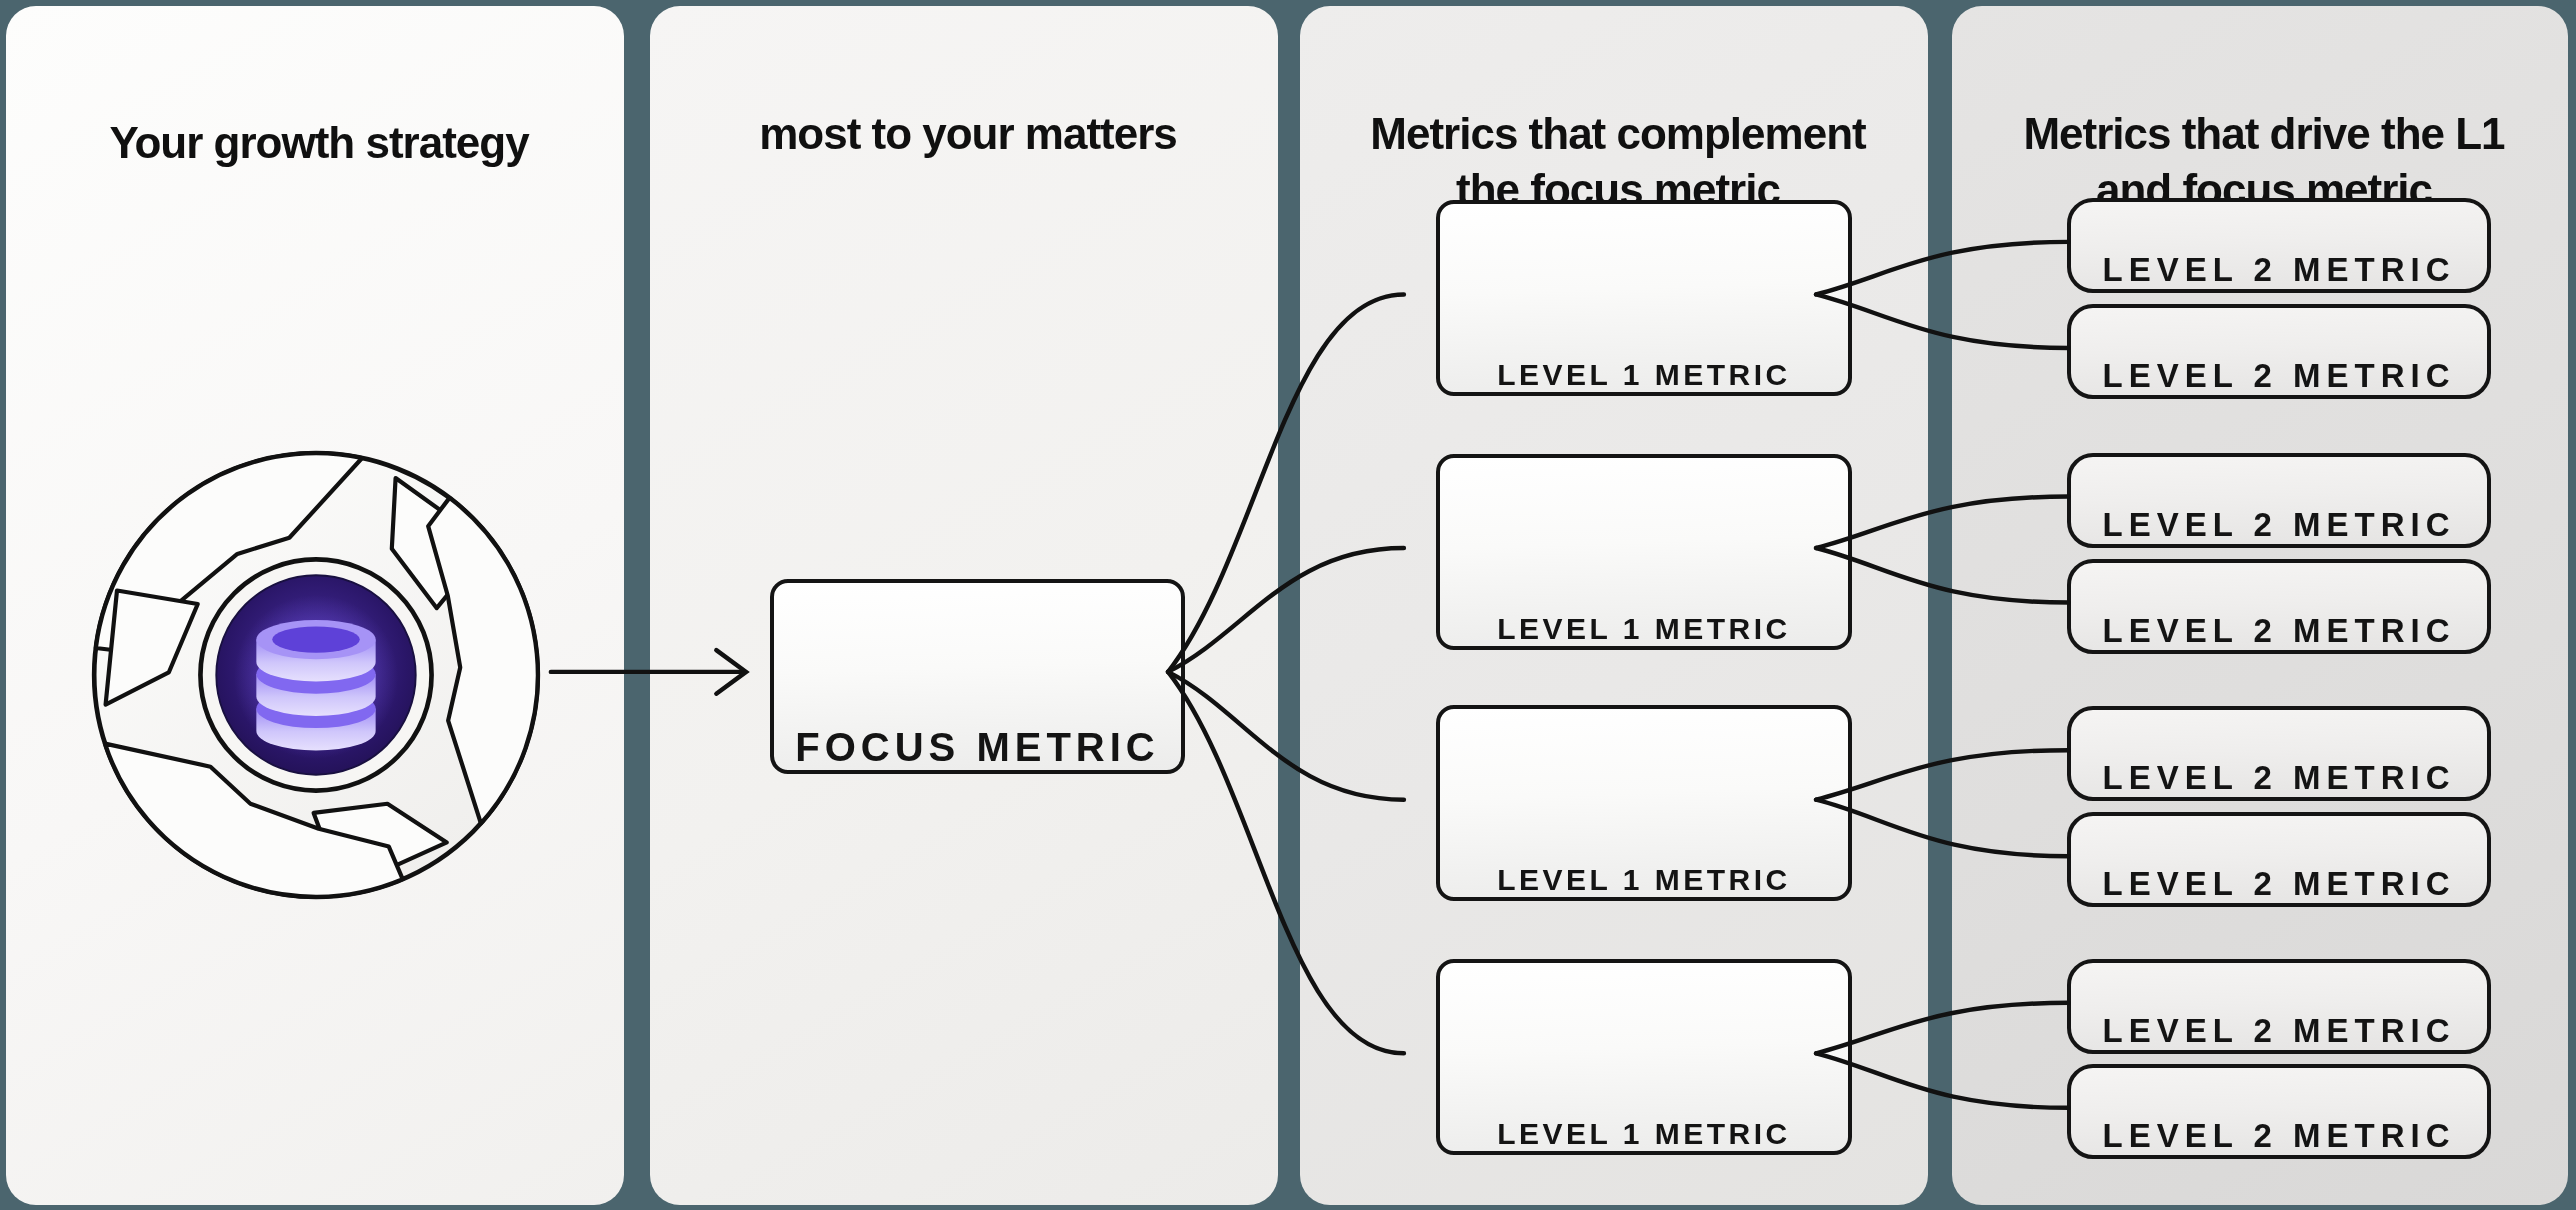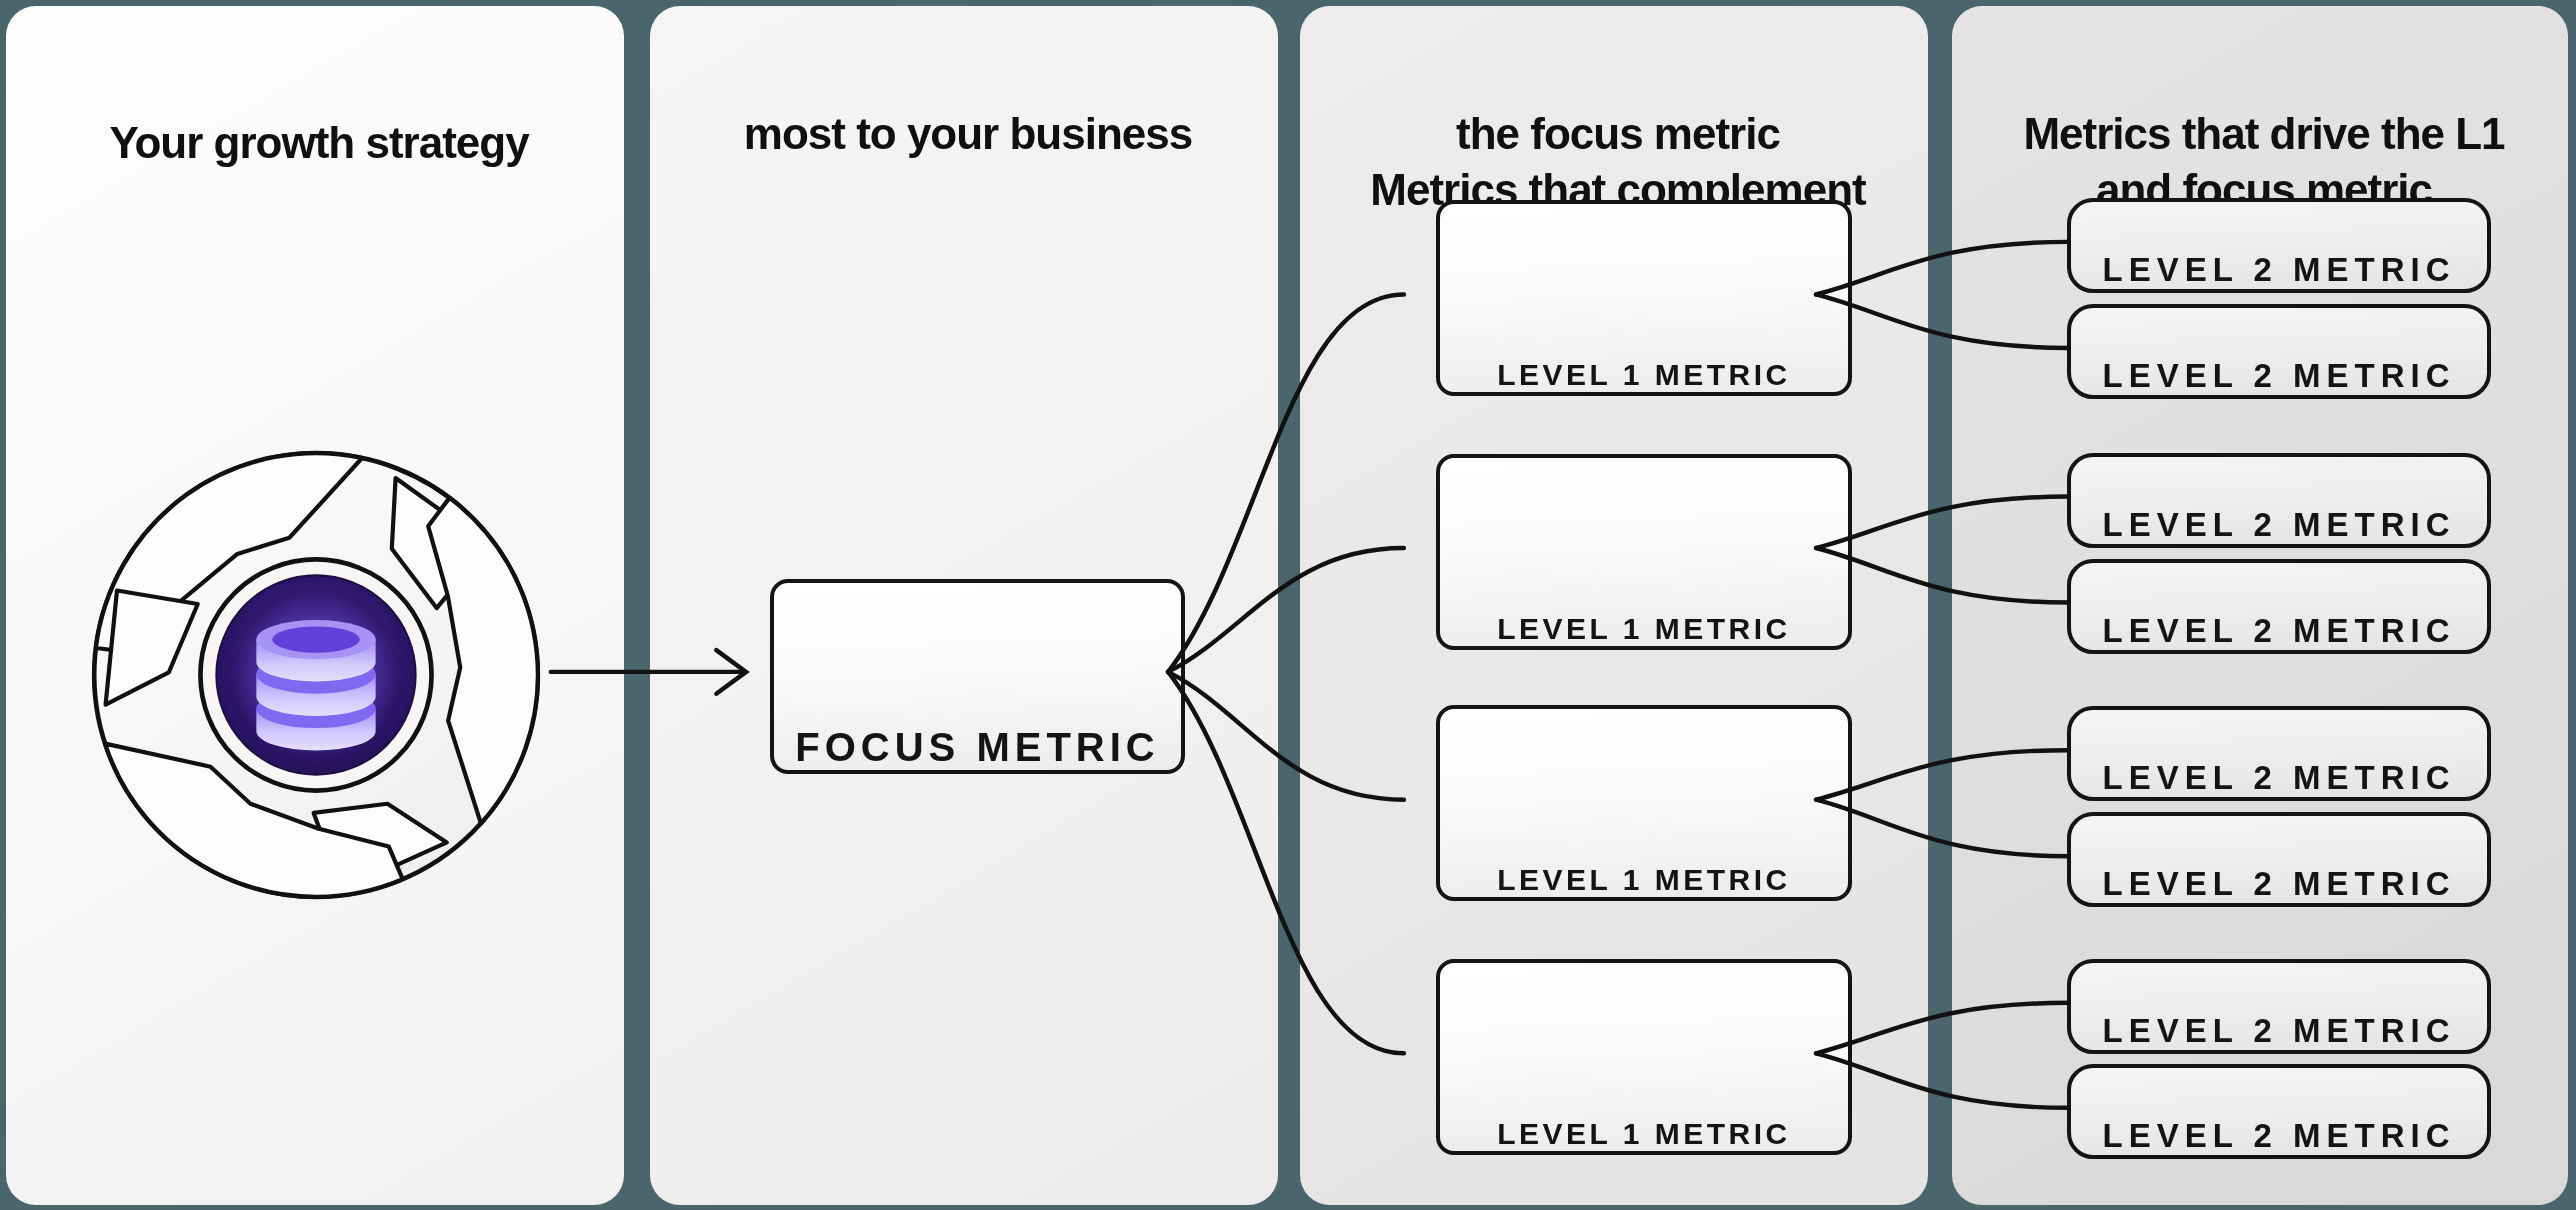--- a/index.html
+++ b/index.html
@@ -80,28 +80,28 @@
 <div class="canvas">
 
   <section class="panel panel-1">
     <h2 class="panel-title">
       <span class="line">Your growth strategy</span>
     </h2>
   </section>
 
   <section class="panel panel-2">
     <h2 class="panel-title">
-      <span class="line">most to your business</span>
+      <span class="line">most to your matters</span>
     </h2>
   </section>
 
   <section class="panel panel-3">
     <h2 class="panel-title">
+      <span class="line">Metrics that complement</span>
       <span class="line">the focus metric</span>
-      <span class="line">Metrics that complement</span>
     </h2>
   </section>
 
   <section class="panel panel-4">
     <h2 class="panel-title">
       <span class="line">Metrics that drive the L1</span>
       <span class="line">and focus metric</span>
     </h2>
   </section>
 

